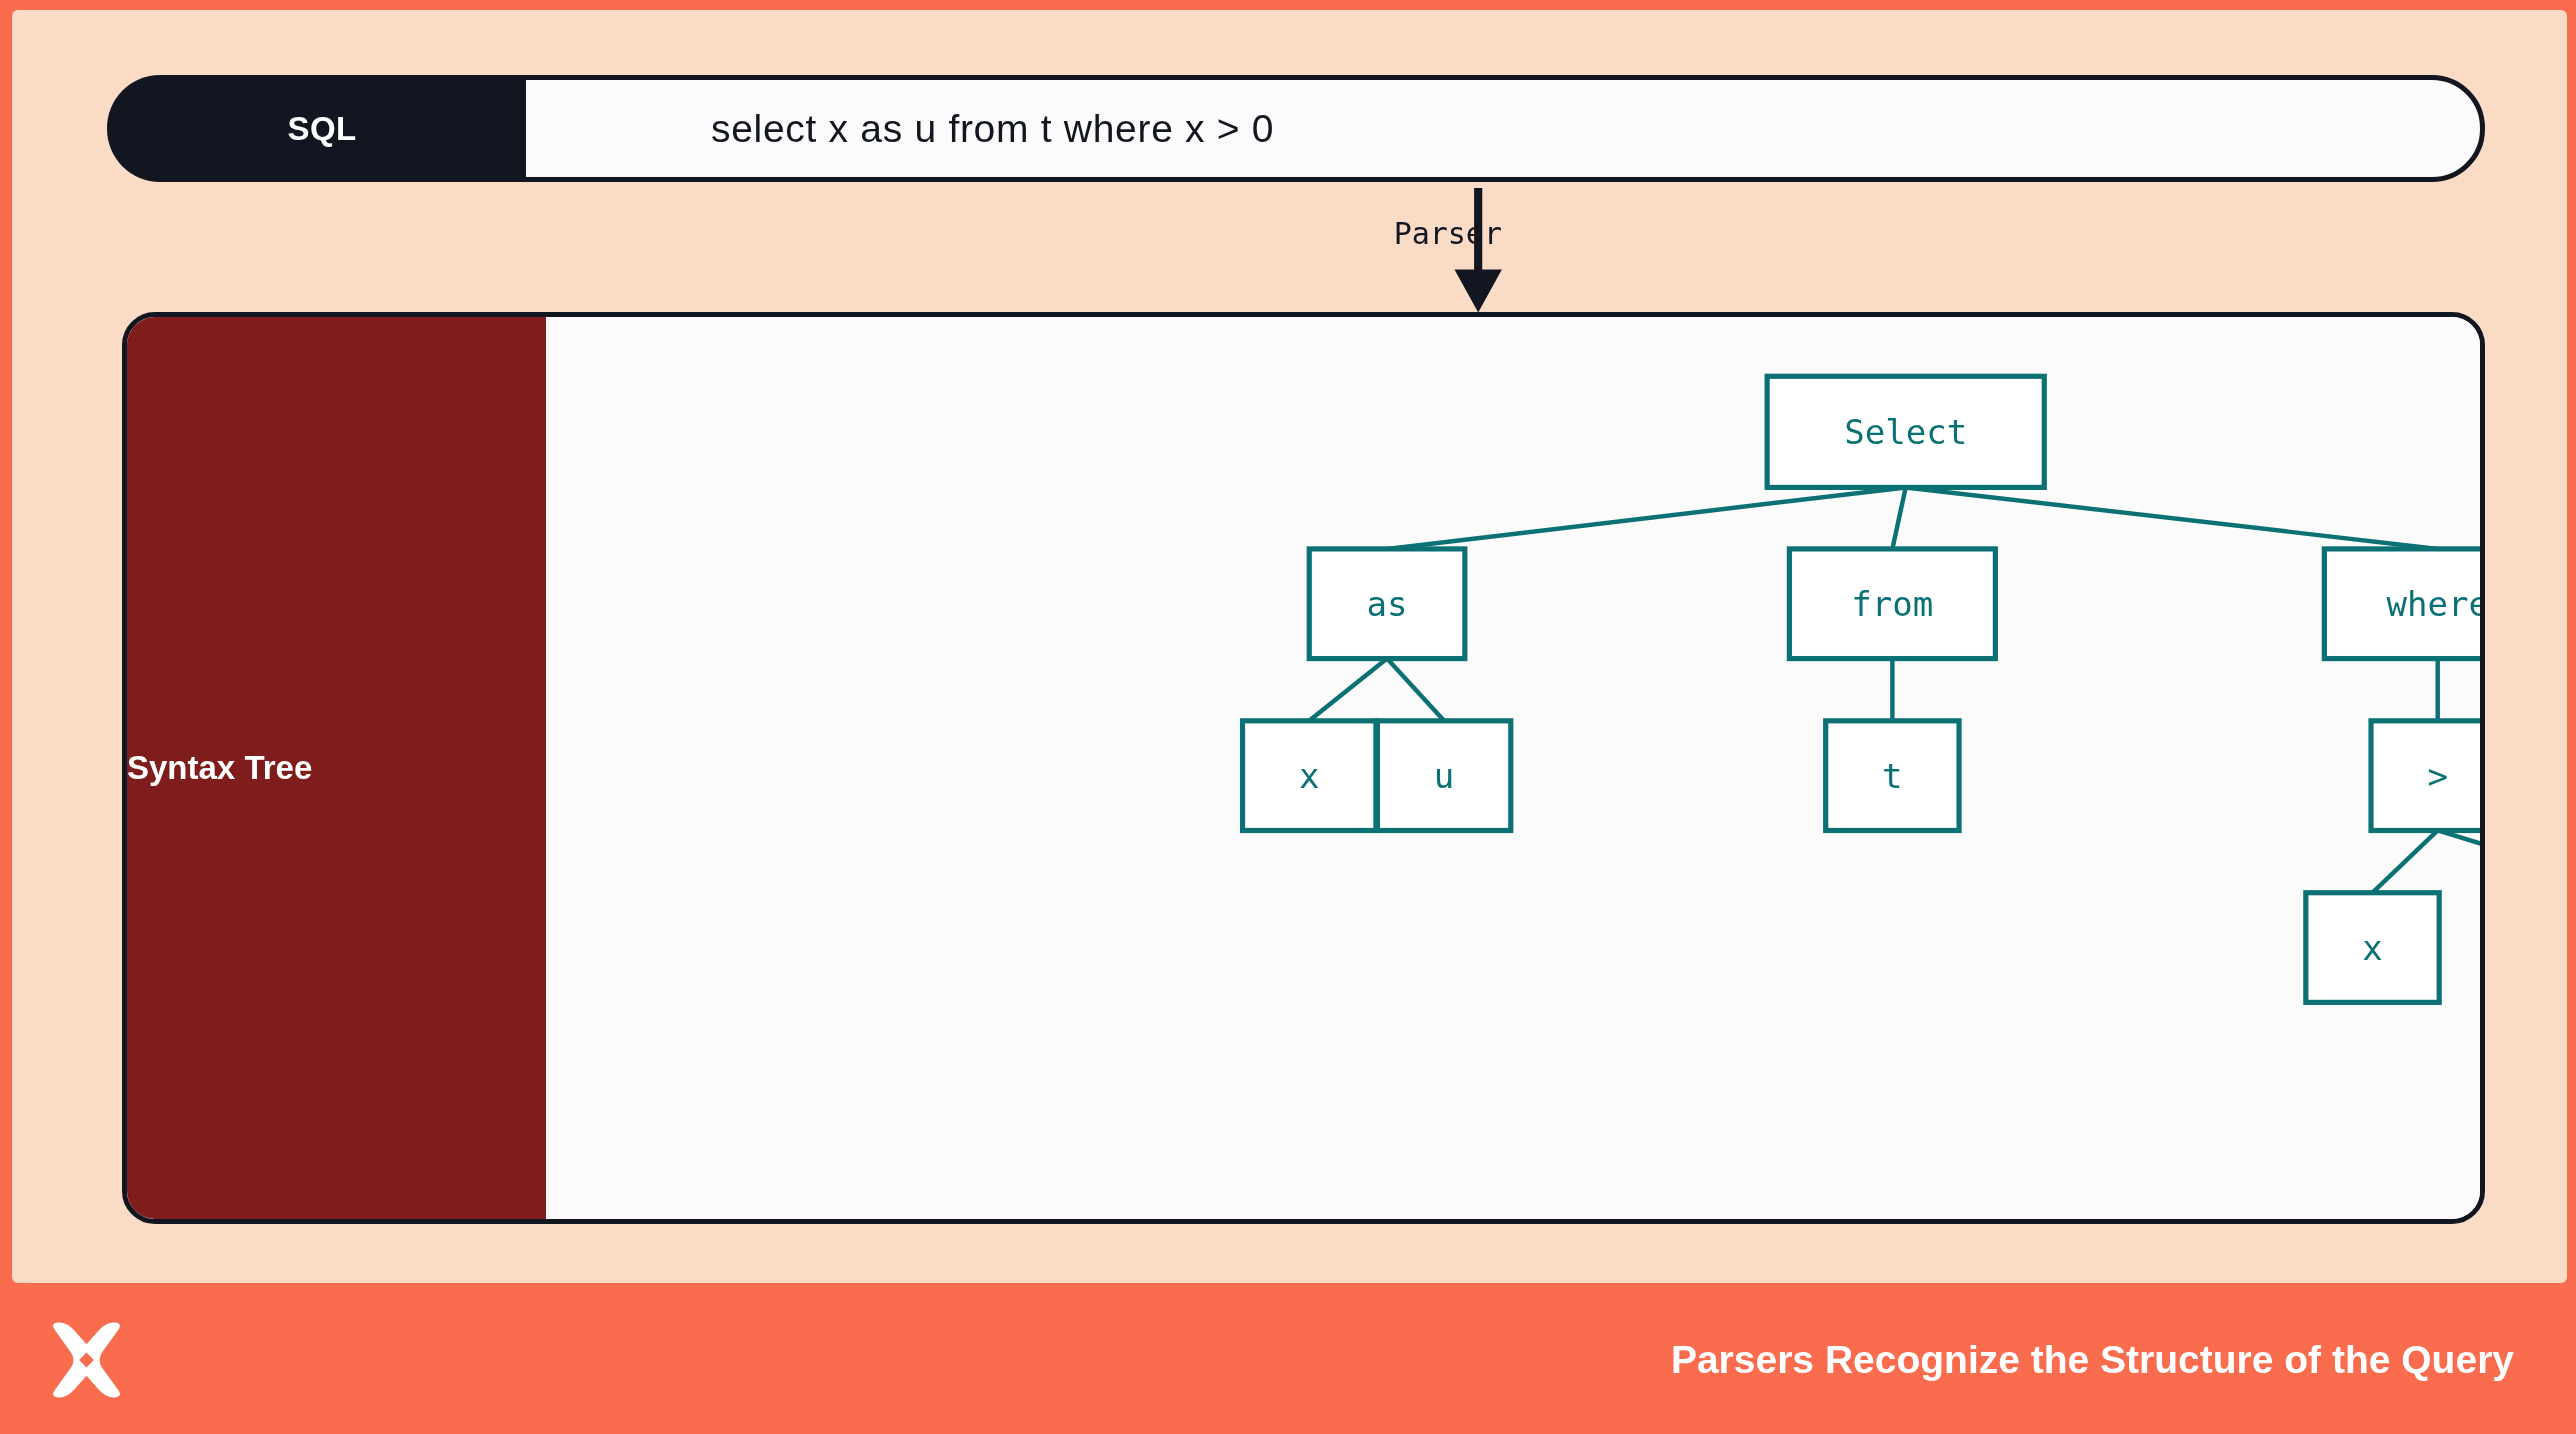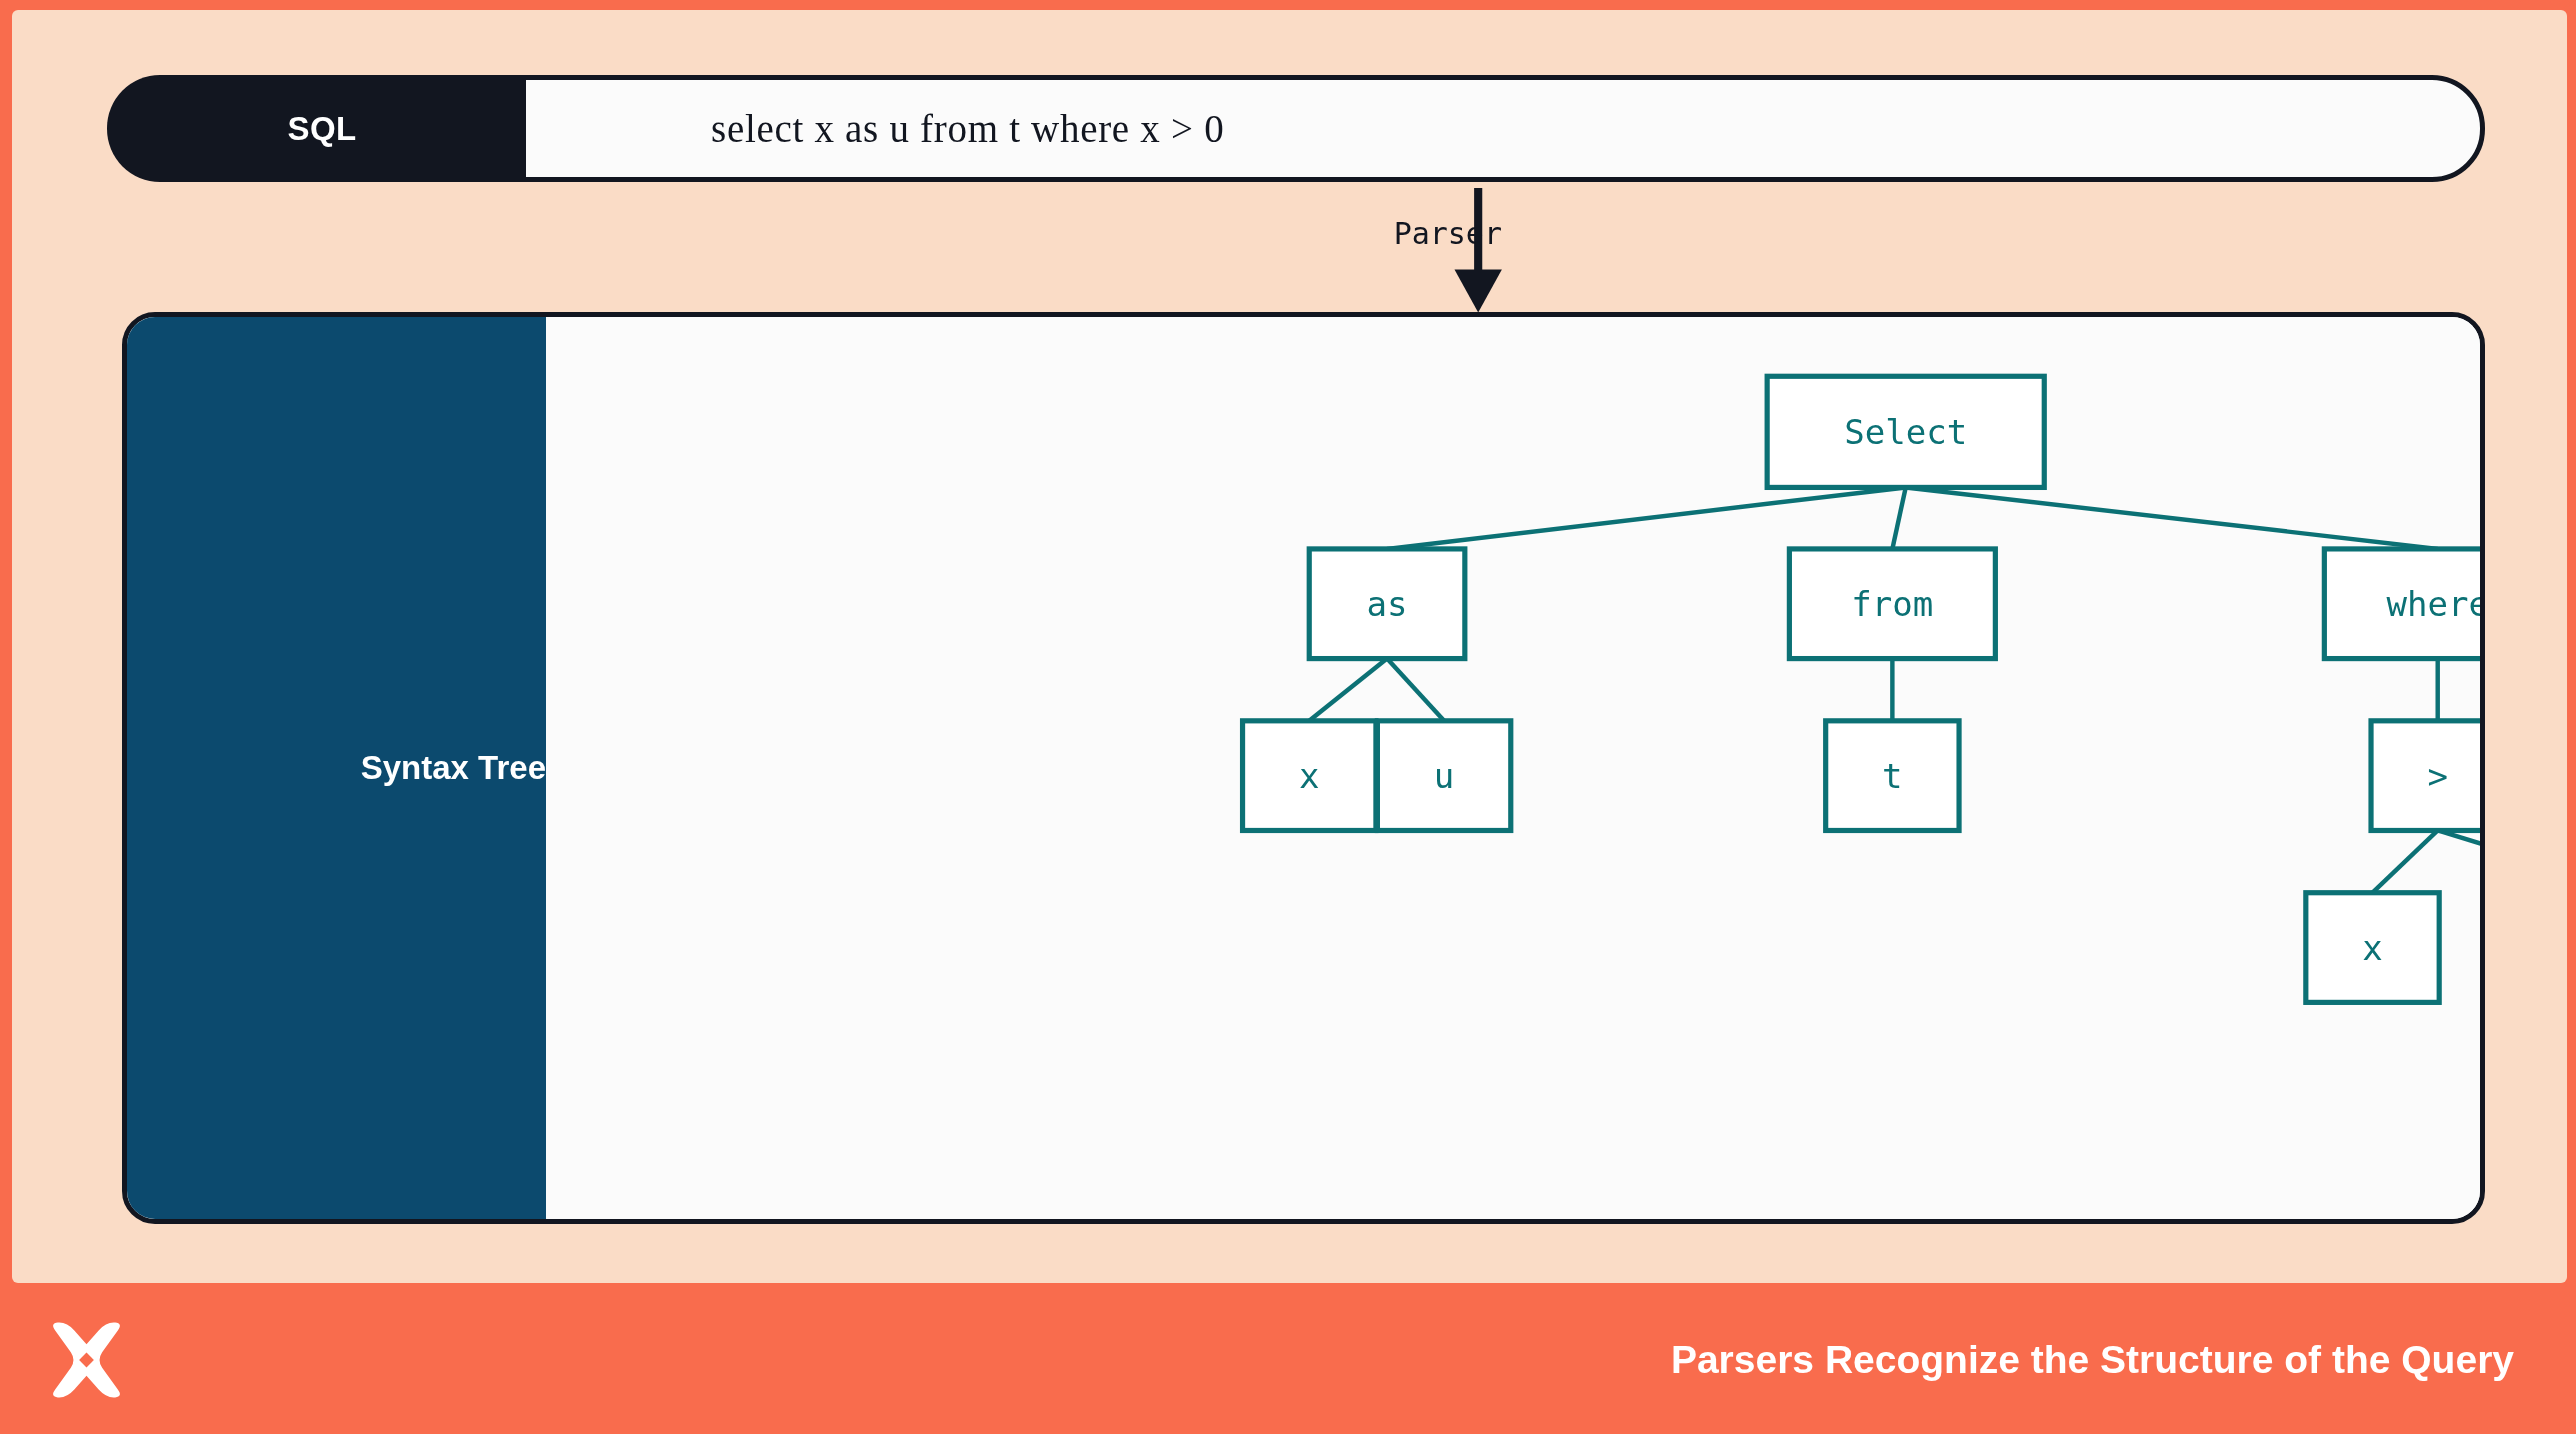--- a/index.html
+++ b/index.html
@@ -70,21 +70,21 @@
     height: 107px;
     background: #FBFBFB;
     border: 5.2px solid #121620;
     border-radius: 0 53px 53px 0;
     display: flex;
     align-items: center;
     box-sizing: border-box;
   }
   .sql-input span {
     color: #121620;
-    font-family: Liberation Serif, serif;
+    font-family: Liberation Sans, sans-serif;
     font-size: 39px;
     letter-spacing: 0.7px;
     padding-left: 185px;
     white-space: pre;
   }
 
   
   .parser-zone {
     position: absolute;
     left: 1201px;
@@ -117,24 +117,24 @@
     border: 5.2px solid #121620;
     border-radius: 33px;
     background: #FBFBFB;
     box-sizing: border-box;
     overflow: hidden;
     display: flex;
   }
   .tree-side {
     width: 419px;
     flex: 0 0 419px;
-    background: #0c4a6e;
-    display: flex;
-    align-items: center;
-    justify-content: flex-end;
+    background: #7f1d1d;
+    display: flex;
+    align-items: center;
+    justify-content: flex-start;
   }
   .tree-side span {
     color: #FFFFFF;
     font-size: 33px;
     font-weight: bold;
   }
   .tree-body {
     position: relative;
     flex: 1 1 auto;
     background: #FBFBFB;

